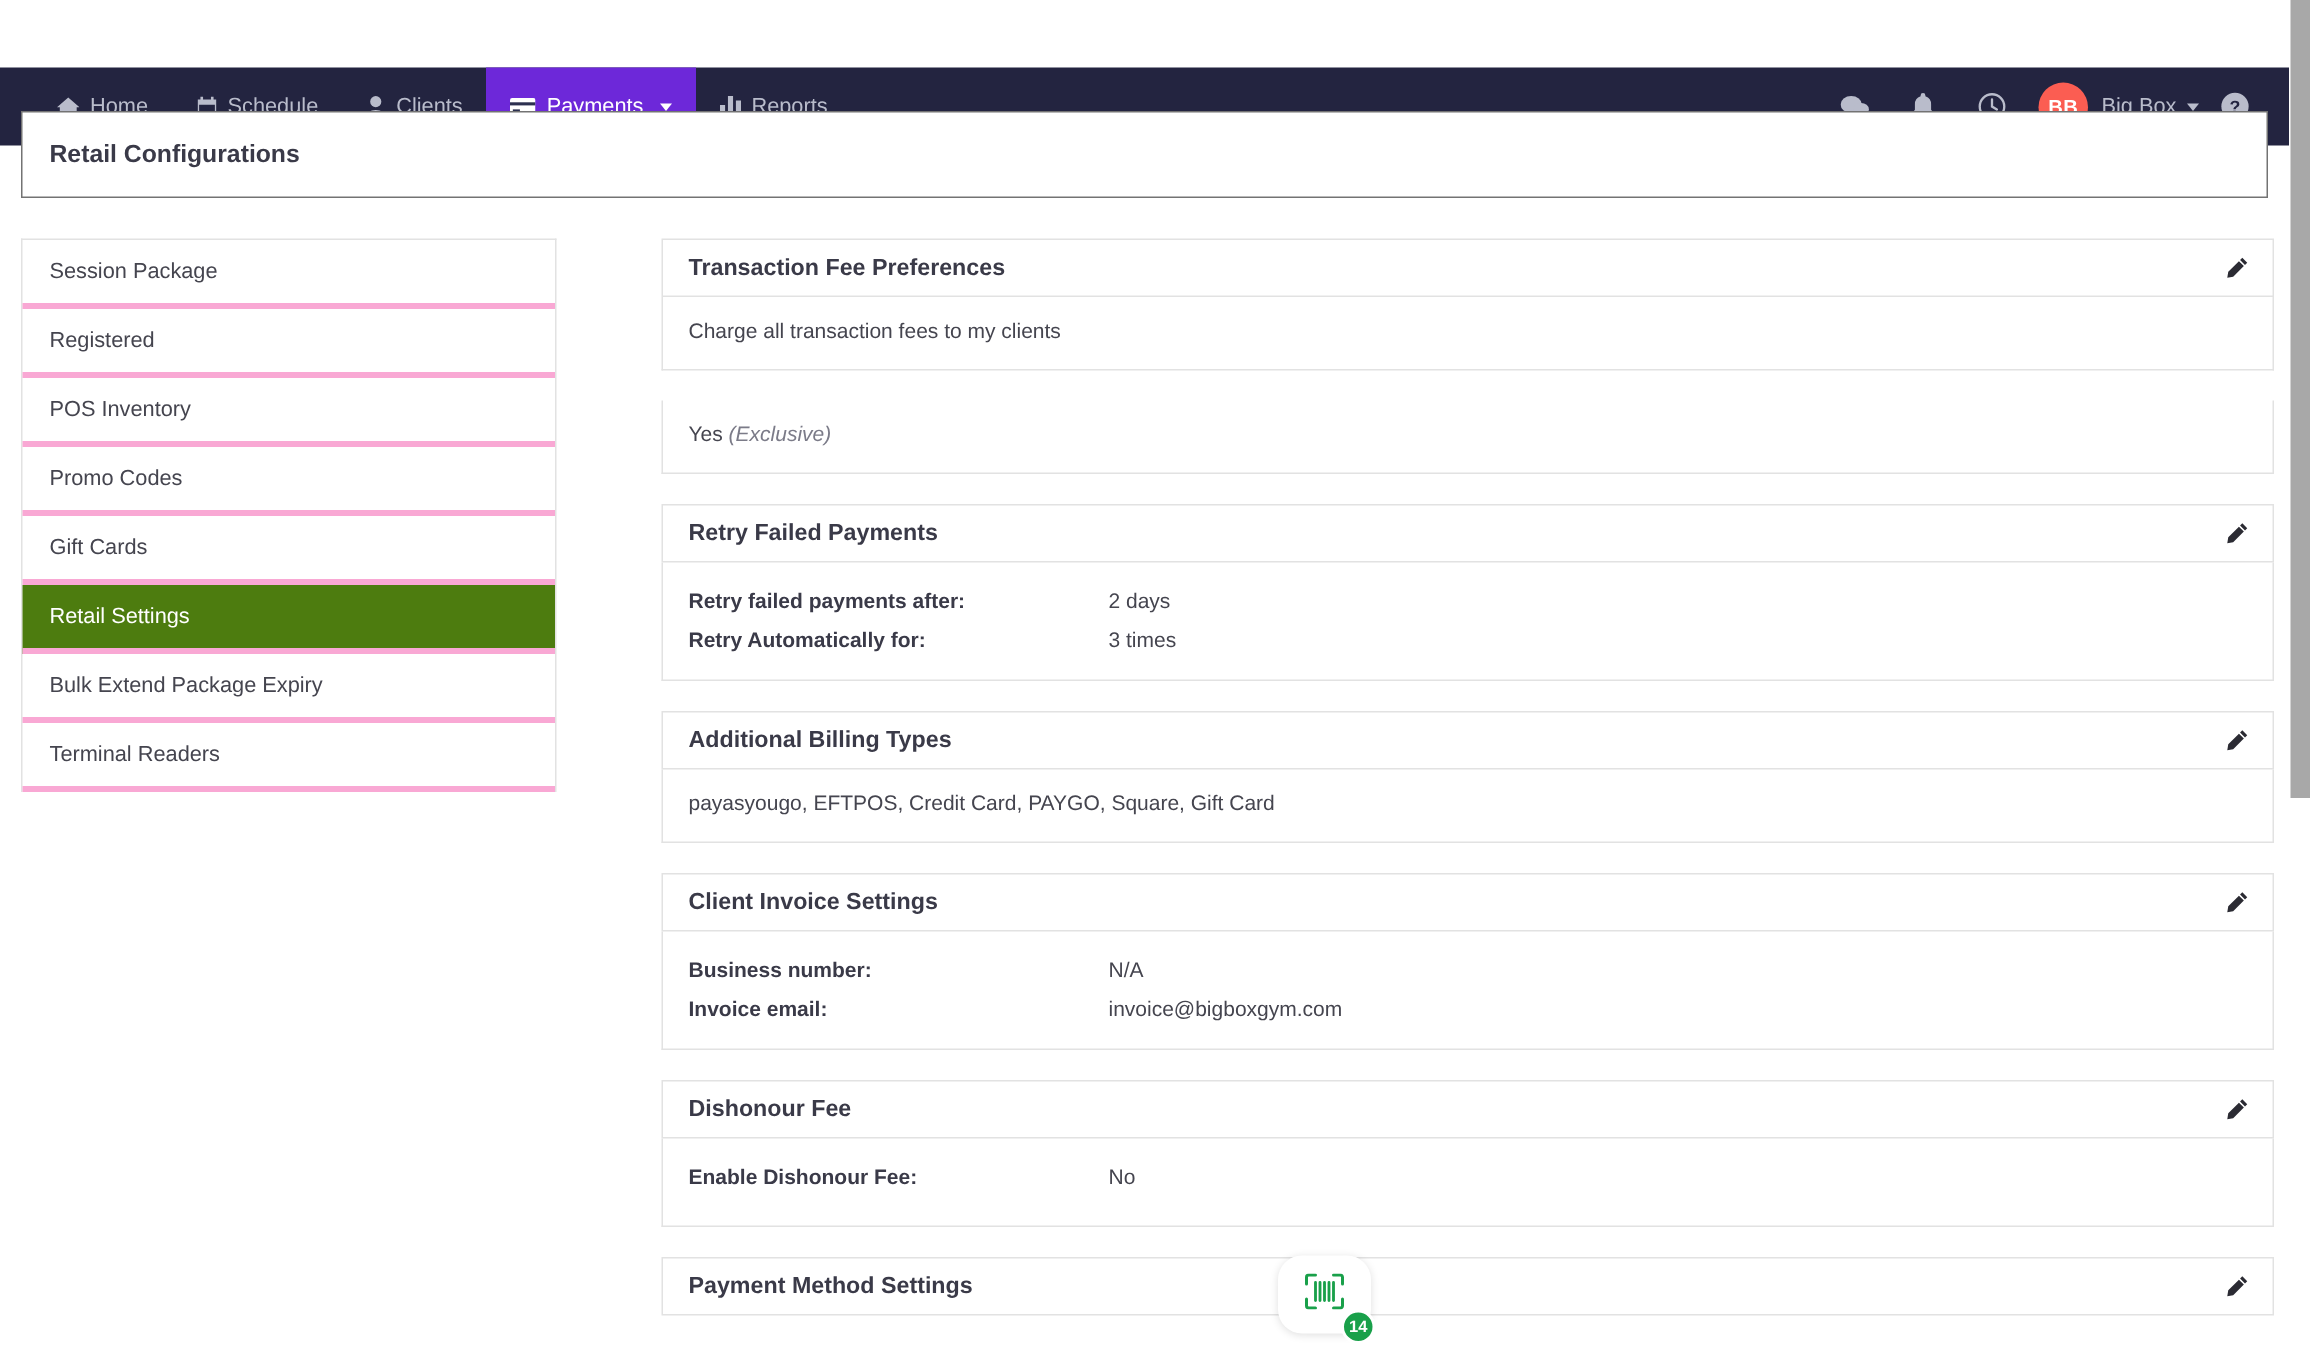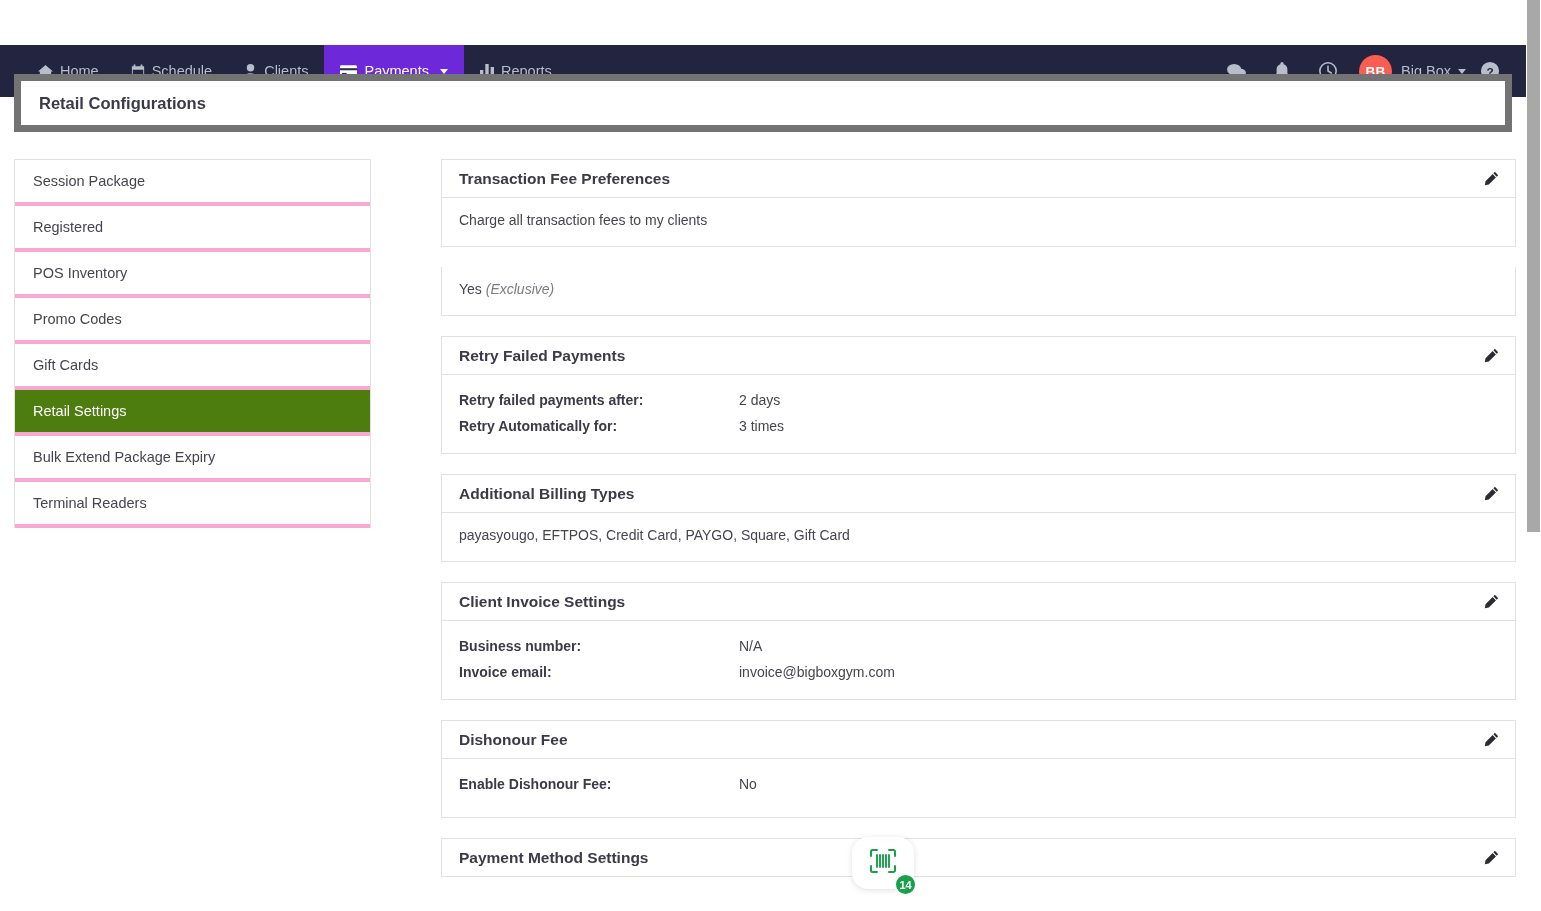--- a/index.html
+++ b/index.html
@@ -50,21 +50,21 @@
     background: #fb5d52; color: #ffffff;
     display: flex; align-items: center; justify-content: center;
     font-size: 13.5px; font-weight: bold; letter-spacing: .3px;
   }
   .avatar-name { color: #b9bccb; font-size: 14.5px; margin-left: 9px; }
 
   
   .page-header {
     position: absolute; top: 74px; left: 14px;
     width: 1498px; height: 58px;
-    border: 7px solid #737373; background: #fff;
+    border: 1px solid #737373; background: #fff;
     display: flex; align-items: center;
   }
   .page-title {
     font-size: 16.5px; font-weight: bold; color: #3a3a48;
     padding-left: 18px;
   }
 
   
   .sidebar {
     position: absolute; top: 159px; left: 14px;

